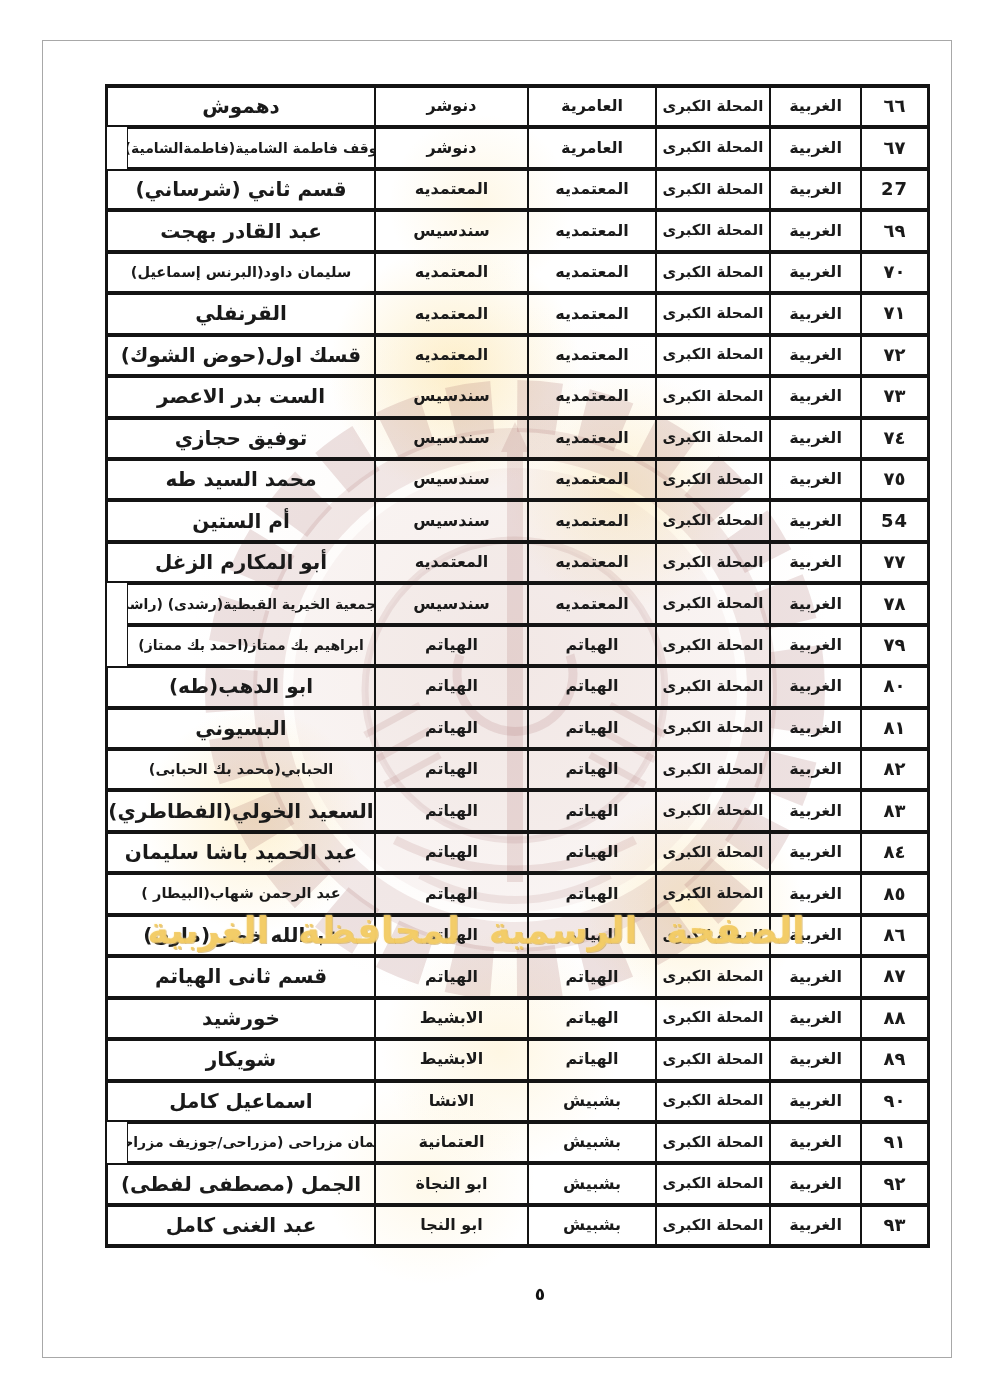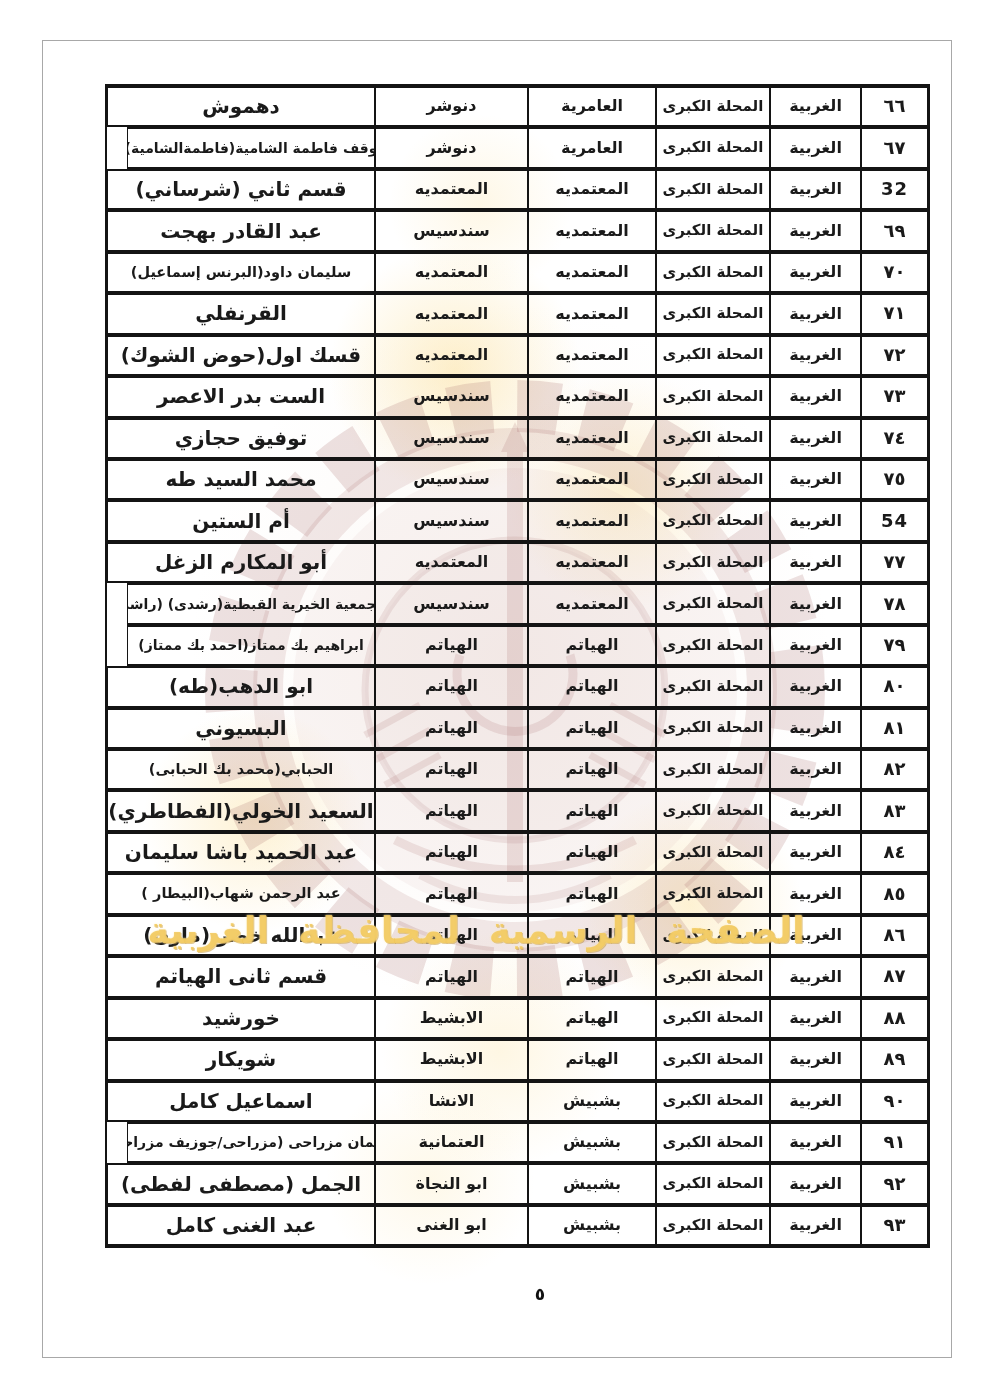--- a/index.html
+++ b/index.html
@@ -92,21 +92,21 @@
     <line x1="140" y1="70" x2="85" y2="40"></line>
     <line x1="130" y1="95" x2="75" y2="65"></line>
   </g>
   <path d="M -120,150 Q 0,210 120,150" fill="none" stroke="rgba(165,104,104,0.16)" stroke-width="9"></path>
   <path d="M -95,185 Q 0,235 95,185" fill="none" stroke="rgba(165,104,104,0.13)" stroke-width="8"></path>
 </svg>
 
 <div class="tbl">
     <div class="row"><div class="cell col-no">٦٦</div><div class="cell col-governorate">الغربية</div><div class="cell col-city">المحلة الكبرى</div><div class="cell col-district">العامرية</div><div class="cell col-village">دنوشر</div><div class="cell col-name">دهموش</div></div>
     <div class="row"><div class="cell col-no">٦٧</div><div class="cell col-governorate">الغربية</div><div class="cell col-city">المحلة الكبرى</div><div class="cell col-district">العامرية</div><div class="cell col-village">دنوشر</div><div class="cell col-name xs">وقف فاطمة الشامية(فاطمةالشامية)</div></div>
-    <div class="row"><div class="cell col-no">32</div><div class="cell col-governorate">الغربية</div><div class="cell col-city">المحلة الكبرى</div><div class="cell col-district">المعتمديه</div><div class="cell col-village">المعتمديه</div><div class="cell col-name">قسم ثاني (شرساني)</div></div>
+    <div class="row"><div class="cell col-no">27</div><div class="cell col-governorate">الغربية</div><div class="cell col-city">المحلة الكبرى</div><div class="cell col-district">المعتمديه</div><div class="cell col-village">المعتمديه</div><div class="cell col-name">قسم ثاني (شرساني)</div></div>
     <div class="row"><div class="cell col-no">٦٩</div><div class="cell col-governorate">الغربية</div><div class="cell col-city">المحلة الكبرى</div><div class="cell col-district">المعتمديه</div><div class="cell col-village">سندسيس</div><div class="cell col-name">عبد القادر بهجت</div></div>
     <div class="row"><div class="cell col-no">٧٠</div><div class="cell col-governorate">الغربية</div><div class="cell col-city">المحلة الكبرى</div><div class="cell col-district">المعتمديه</div><div class="cell col-village">المعتمديه</div><div class="cell col-name sm">سليمان داود(البرنس إسماعيل)</div></div>
     <div class="row"><div class="cell col-no">٧١</div><div class="cell col-governorate">الغربية</div><div class="cell col-city">المحلة الكبرى</div><div class="cell col-district">المعتمديه</div><div class="cell col-village">المعتمديه</div><div class="cell col-name">القرنفلي</div></div>
     <div class="row"><div class="cell col-no">٧٢</div><div class="cell col-governorate">الغربية</div><div class="cell col-city">المحلة الكبرى</div><div class="cell col-district">المعتمديه</div><div class="cell col-village">المعتمديه</div><div class="cell col-name">قسك اول(حوض الشوك)</div></div>
     <div class="row"><div class="cell col-no">٧٣</div><div class="cell col-governorate">الغربية</div><div class="cell col-city">المحلة الكبرى</div><div class="cell col-district">المعتمديه</div><div class="cell col-village">سندسيس</div><div class="cell col-name">الست بدر الاعصر</div></div>
     <div class="row"><div class="cell col-no">٧٤</div><div class="cell col-governorate">الغربية</div><div class="cell col-city">المحلة الكبرى</div><div class="cell col-district">المعتمديه</div><div class="cell col-village">سندسيس</div><div class="cell col-name">توفيق حجازي</div></div>
     <div class="row"><div class="cell col-no">٧٥</div><div class="cell col-governorate">الغربية</div><div class="cell col-city">المحلة الكبرى</div><div class="cell col-district">المعتمديه</div><div class="cell col-village">سندسيس</div><div class="cell col-name">محمد السيد طه</div></div>
     <div class="row"><div class="cell col-no">54</div><div class="cell col-governorate">الغربية</div><div class="cell col-city">المحلة الكبرى</div><div class="cell col-district">المعتمديه</div><div class="cell col-village">سندسيس</div><div class="cell col-name">أم الستين</div></div>
     <div class="row"><div class="cell col-no">٧٧</div><div class="cell col-governorate">الغربية</div><div class="cell col-city">المحلة الكبرى</div><div class="cell col-district">المعتمديه</div><div class="cell col-village">المعتمديه</div><div class="cell col-name">أبو المكارم الزغل</div></div>
     <div class="row"><div class="cell col-no">٧٨</div><div class="cell col-governorate">الغربية</div><div class="cell col-city">المحلة الكبرى</div><div class="cell col-district">المعتمديه</div><div class="cell col-village">سندسيس</div><div class="cell col-name xs">الجمعية الخيرية القبطية(رشدى) (راشد)</div></div>
@@ -117,18 +117,18 @@
     <div class="row"><div class="cell col-no">٨٣</div><div class="cell col-governorate">الغربية</div><div class="cell col-city">المحلة الكبرى</div><div class="cell col-district">الهياتم</div><div class="cell col-village">الهياتم</div><div class="cell col-name">السعيد الخولي(الفطاطري)</div></div>
     <div class="row"><div class="cell col-no">٨٤</div><div class="cell col-governorate">الغربية</div><div class="cell col-city">المحلة الكبرى</div><div class="cell col-district">الهياتم</div><div class="cell col-village">الهياتم</div><div class="cell col-name">عبد الحميد باشا سليمان</div></div>
     <div class="row"><div class="cell col-no">٨٥</div><div class="cell col-governorate">الغربية</div><div class="cell col-city">المحلة الكبرى</div><div class="cell col-district">الهياتم</div><div class="cell col-village">الهياتم</div><div class="cell col-name sm">عبد الرحمن شهاب(البيطار )</div></div>
     <div class="row"><div class="cell col-no">٨٦</div><div class="cell col-governorate">الغربية</div><div class="cell col-city">المحلة الكبرى</div><div class="cell col-district">الهياتم</div><div class="cell col-village">الهياتم</div><div class="cell col-name">عبدالله خضر (مازن)</div></div>
     <div class="row"><div class="cell col-no">٨٧</div><div class="cell col-governorate">الغربية</div><div class="cell col-city">المحلة الكبرى</div><div class="cell col-district">الهياتم</div><div class="cell col-village">الهياتم</div><div class="cell col-name">قسم ثانى الهياتم</div></div>
     <div class="row"><div class="cell col-no">٨٨</div><div class="cell col-governorate">الغربية</div><div class="cell col-city">المحلة الكبرى</div><div class="cell col-district">الهياتم</div><div class="cell col-village">الابشيط</div><div class="cell col-name">خورشيد</div></div>
     <div class="row"><div class="cell col-no">٨٩</div><div class="cell col-governorate">الغربية</div><div class="cell col-city">المحلة الكبرى</div><div class="cell col-district">الهياتم</div><div class="cell col-village">الابشيط</div><div class="cell col-name">شويكار</div></div>
     <div class="row"><div class="cell col-no">٩٠</div><div class="cell col-governorate">الغربية</div><div class="cell col-city">المحلة الكبرى</div><div class="cell col-district">بشبيش</div><div class="cell col-village">الانشا</div><div class="cell col-name">اسماعيل كامل</div></div>
     <div class="row"><div class="cell col-no">٩١</div><div class="cell col-governorate">الغربية</div><div class="cell col-city">المحلة الكبرى</div><div class="cell col-district">بشبيش</div><div class="cell col-village">العتمانية</div><div class="cell col-name xs">سليمان مزراحى (مزراحى/جوزيف مزراحى)</div></div>
     <div class="row"><div class="cell col-no">٩٢</div><div class="cell col-governorate">الغربية</div><div class="cell col-city">المحلة الكبرى</div><div class="cell col-district">بشبيش</div><div class="cell col-village">ابو النجاة</div><div class="cell col-name">الجمل (مصطفى لفطى)</div></div>
-    <div class="row"><div class="cell col-no">٩٣</div><div class="cell col-governorate">الغربية</div><div class="cell col-city">المحلة الكبرى</div><div class="cell col-district">بشبيش</div><div class="cell col-village">ابو الغنى</div><div class="cell col-name">عبد الغنى كامل</div></div>
+    <div class="row"><div class="cell col-no">٩٣</div><div class="cell col-governorate">الغربية</div><div class="cell col-city">المحلة الكبرى</div><div class="cell col-district">بشبيش</div><div class="cell col-village">ابو النجا</div><div class="cell col-name">عبد الغنى كامل</div></div>
   </div>
 
 <div class="wm-text">الصفحة الرسمية لمحافظة الغربية</div>
 
 <div class="page-no">٥</div>
 
 </body></html>

